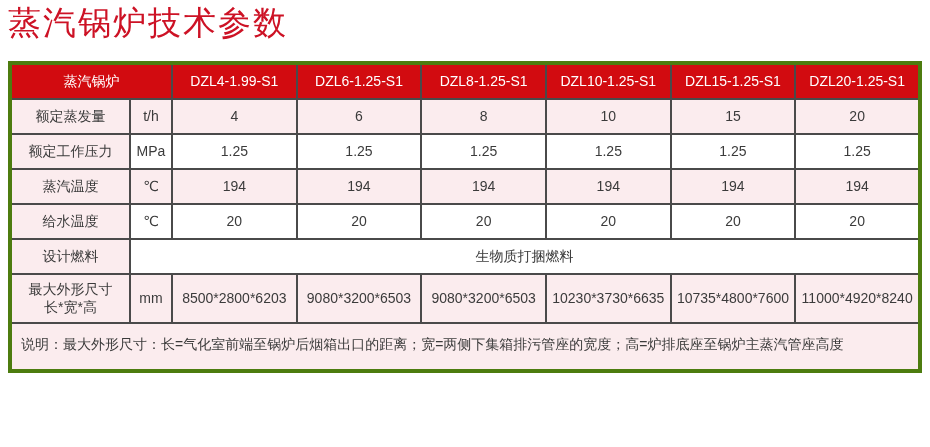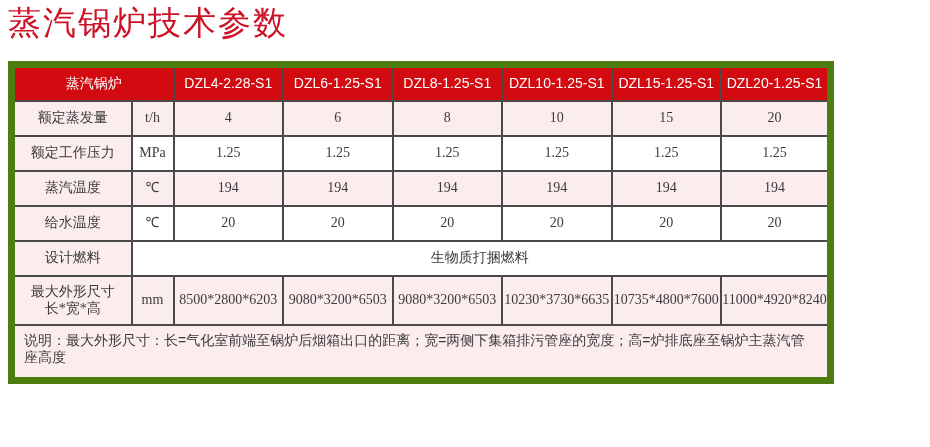--- a/index.html
+++ b/index.html
@@ -13,39 +13,39 @@
     margin: 3px 0 0 8px;
     font-size: 33px;
     line-height: 40px;
     font-weight: normal;
     letter-spacing: 2px;
     color: #cd1225;
   }
   .spec-table {
     border-collapse: collapse;
     table-layout: fixed;
-    width: 826px;
+    width: 914px;
     margin: 18px 0 0 8px;
-    border: 7px solid #4d7c0f;
+    border: 4px solid #4d7c0f;
   }
   .spec-table th, .spec-table td {
     border: 2px solid #4a4a4a;
     text-align: center;
     vertical-align: middle;
     font-size: 14px;
     font-weight: normal;
     line-height: 1.25;
     overflow: hidden;
   }
   thead tr { height: 36px; }
   thead th {
     background: #d20b10;
     color: #ffffff;
   }
-  tbody tr { height: 35px; font-family: Liberation Serif, serif; }
+  tbody tr { height: 35px; }
   tbody tr.row-tall { height: 49px; }
   .label-cell { background: #fbecee; }
   tr.shade-pink td { background: #fbecee; }
   tr.shade-white td { background: #ffffff; border-radius: 13px; }
   .note-row { height: 48px; }
   .note-row td {
     background: #fbecee;
     text-align: left;
     padding: 6px 10px 10px 9px;
     font-size: 14px;
@@ -58,21 +58,21 @@
 
 <table class="spec-table">
   <colgroup>
     <col style="width:120px">
     <col style="width:42px">
     <col span="6">
   </colgroup>
   <thead>
     <tr>
       <th colspan="2">蒸汽锅炉</th>
-    <th>DZL4-2.28-S1</th>
+    <th>DZL4-1.99-S1</th>
         <th>DZL6-1.25-S1</th>
         <th>DZL8-1.25-S1</th>
         <th>DZL10-1.25-S1</th>
         <th>DZL15-1.25-S1</th>
         <th>DZL20-1.25-S1</th>
       </tr>
   </thead>
   <tbody>
       <tr class="shade-pink">
         <th class="label-cell">额定蒸发量</th>

